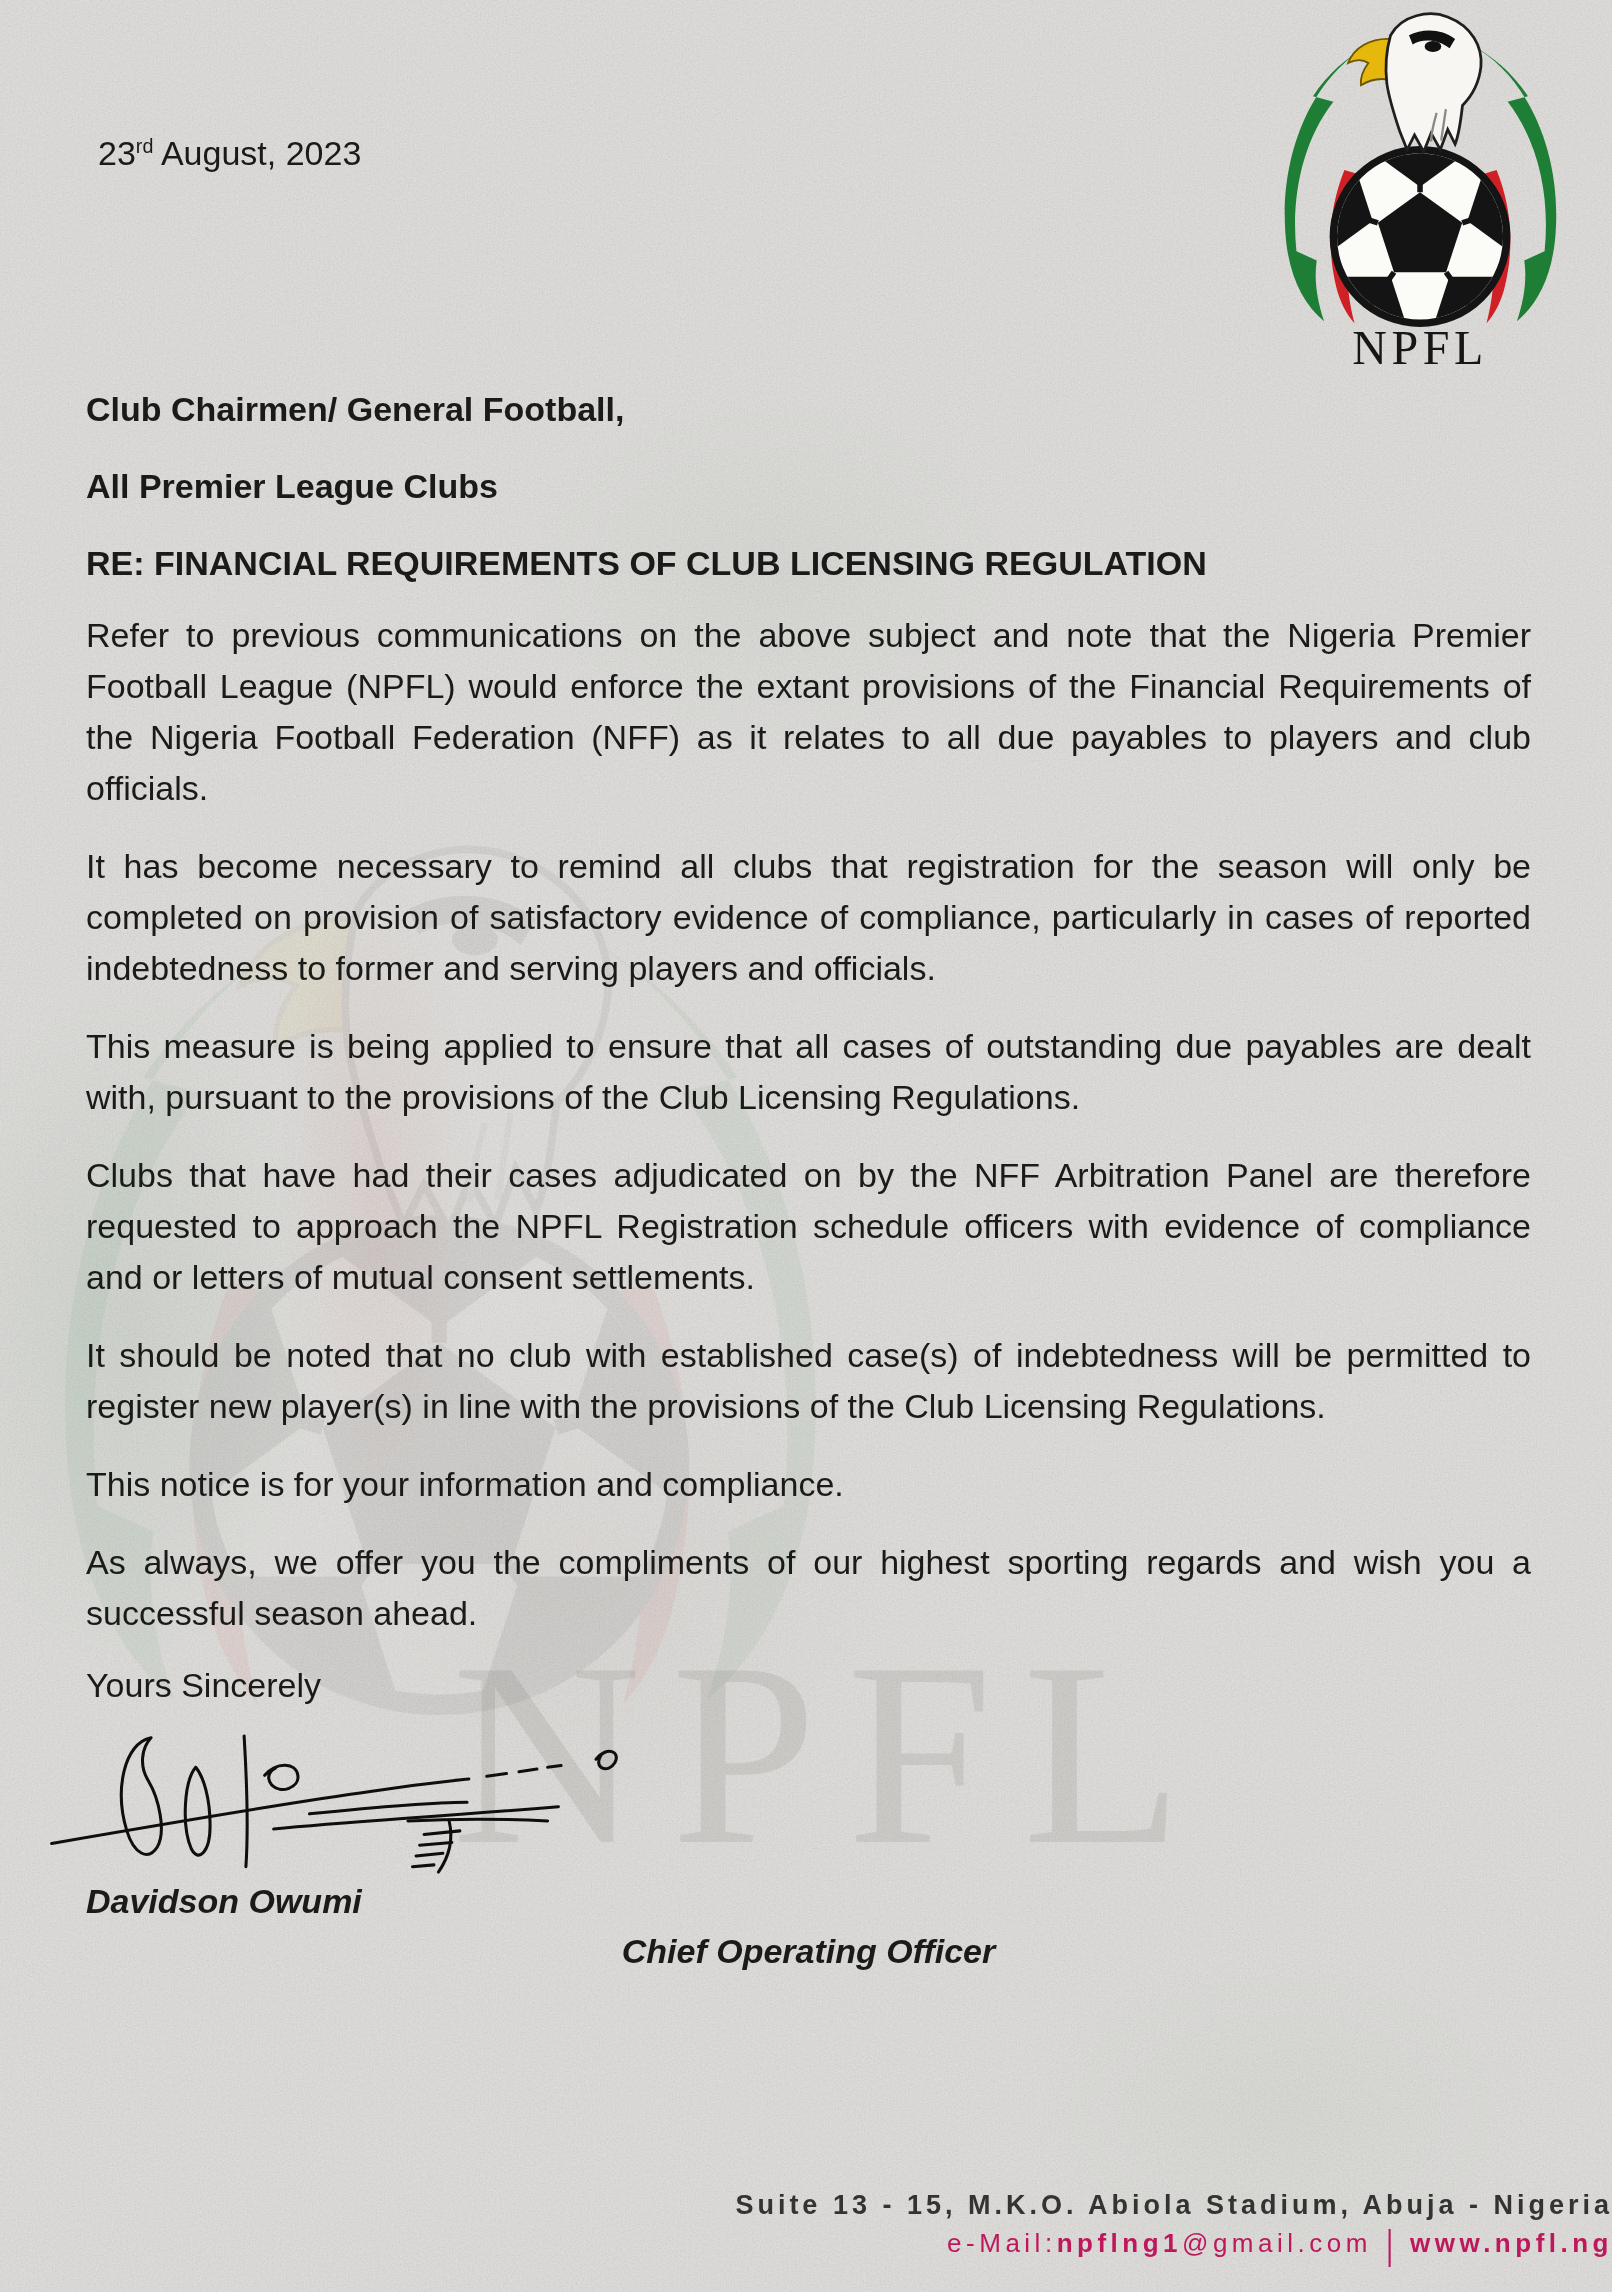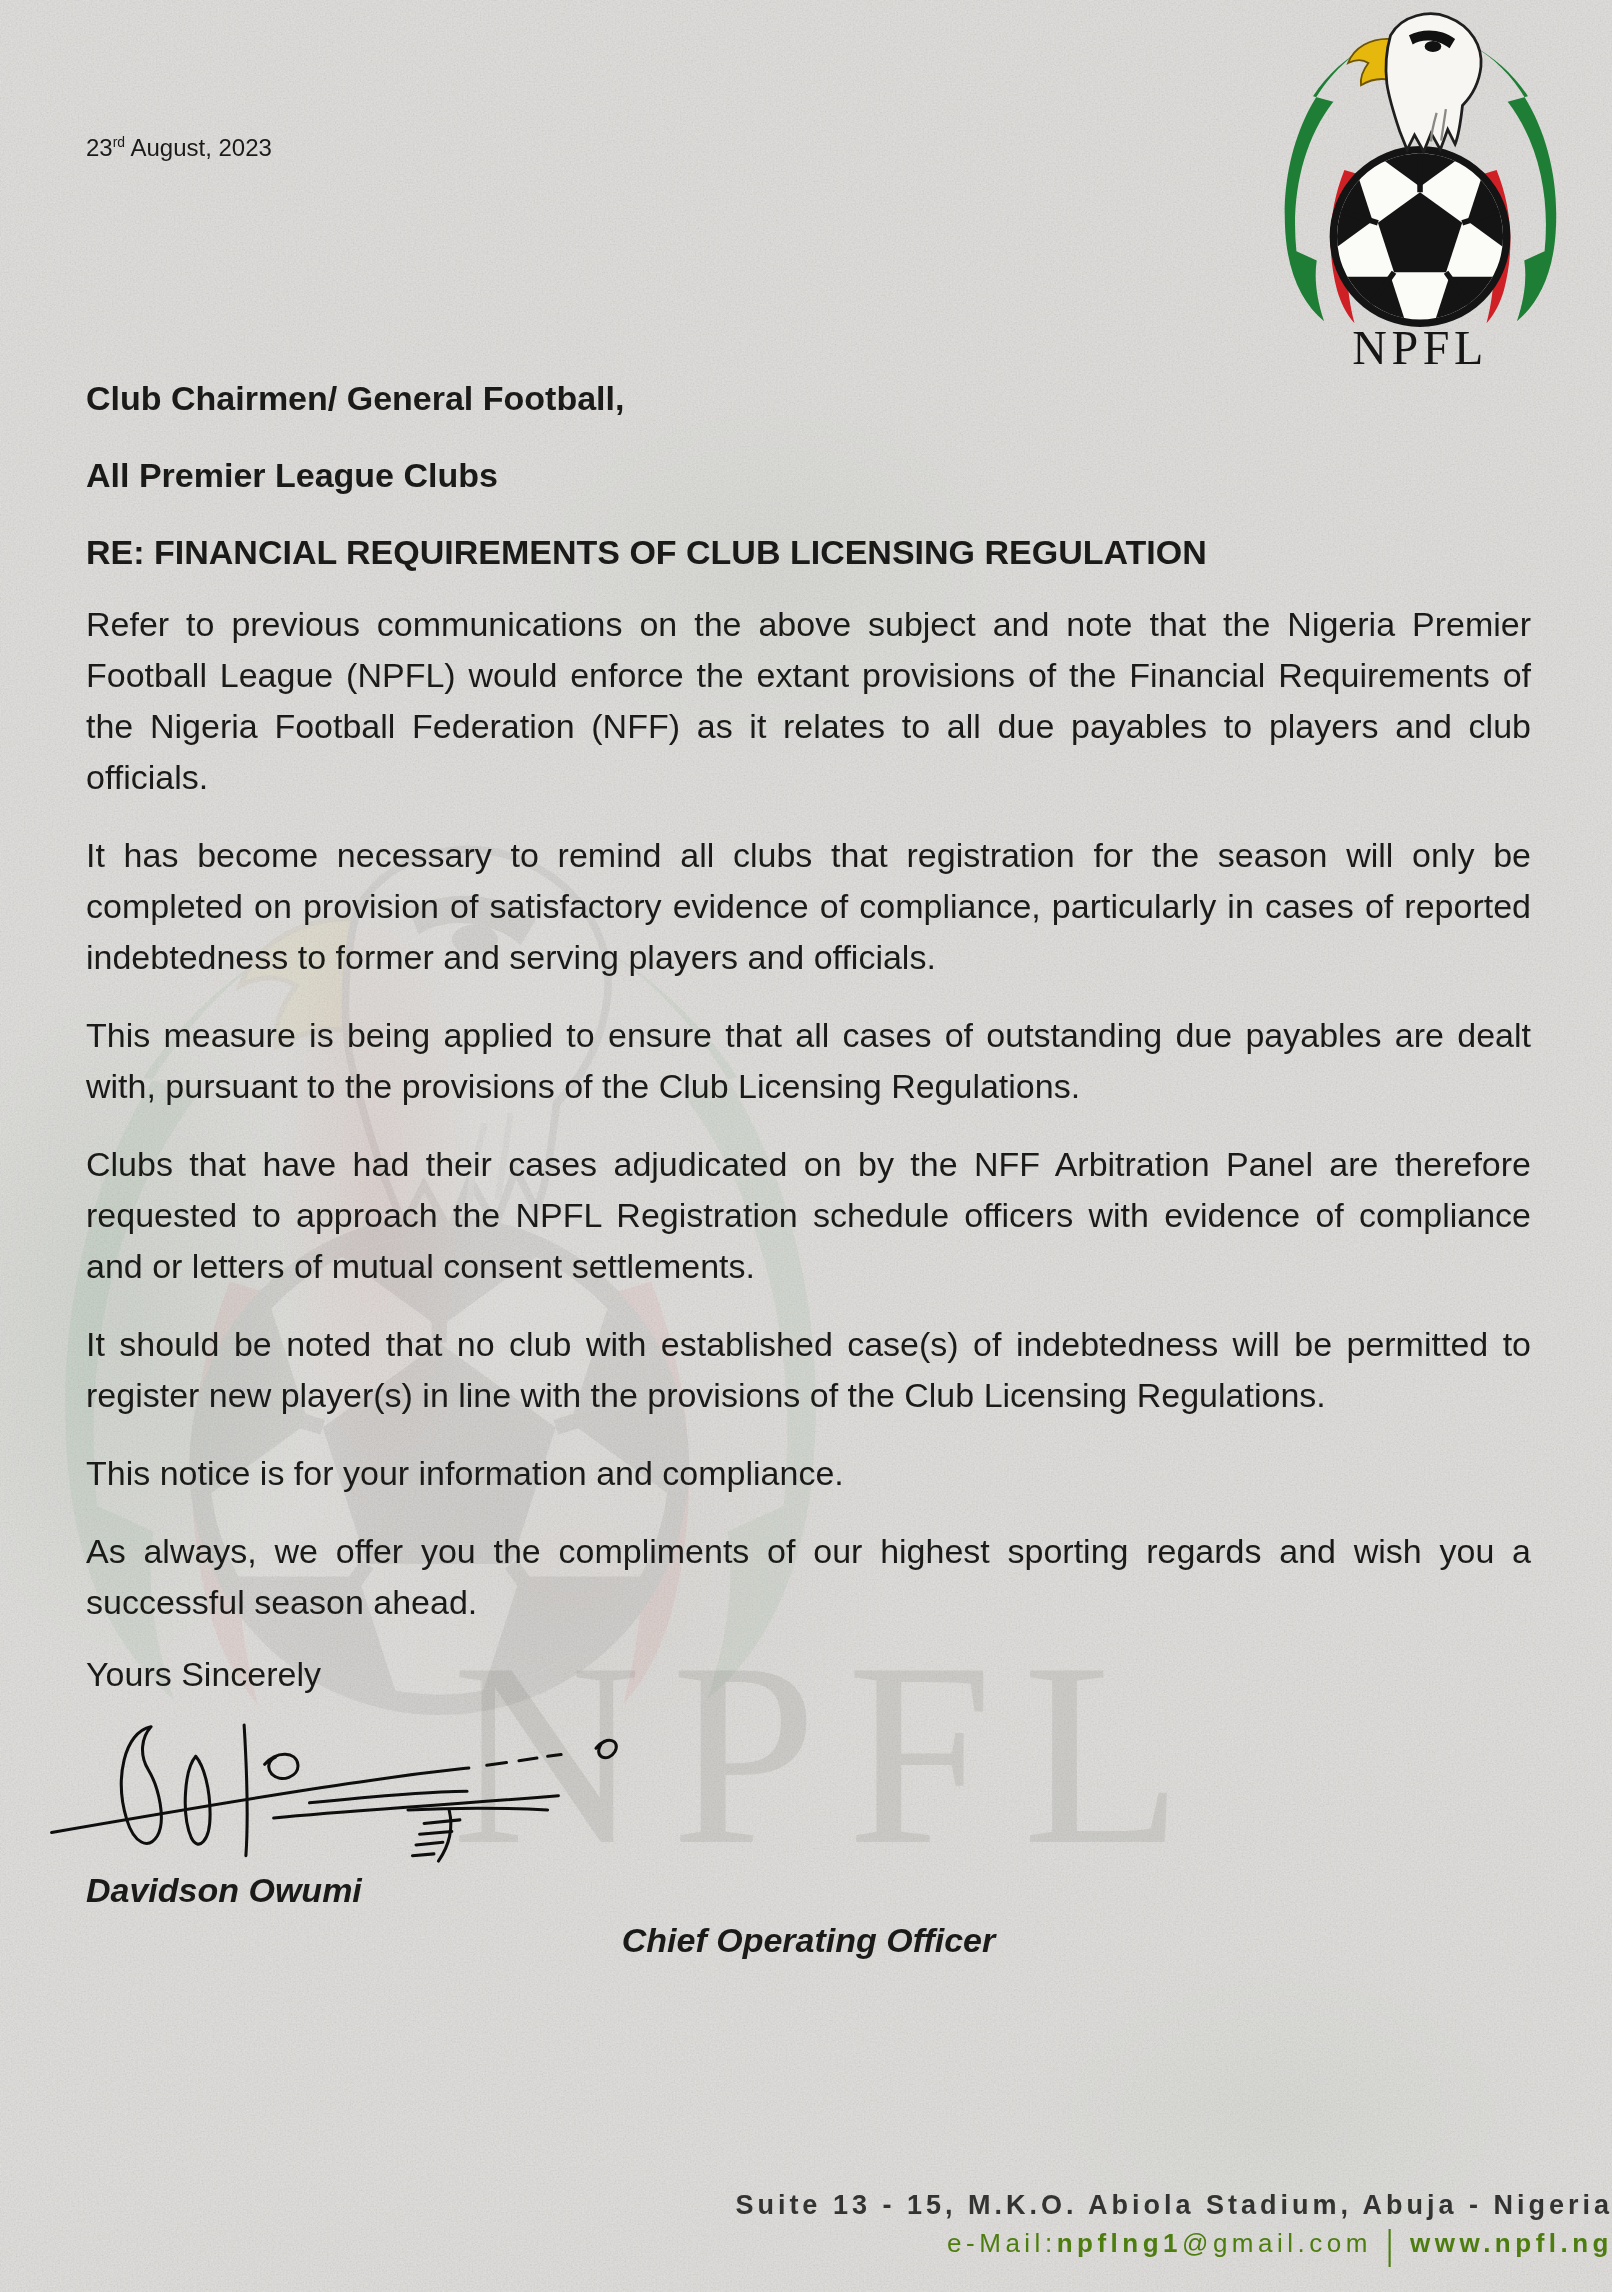--- a/index.html
+++ b/index.html
@@ -23,36 +23,36 @@
   }
   .logo{position:absolute;top:3.6px;left:1252px;width:337px;height:369px;z-index:3;}
   .wm-logo{position:absolute;top:822px;left:-25px;width:931px;height:919px;z-index:1;opacity:.055;pointer-events:none;}
   .wm-text{
     position:absolute;top:1623px;left:452px;z-index:1;pointer-events:none;
     font-family:"Liberation Serif",serif;
     font-size:262px;line-height:1;letter-spacing:30px;
     color:rgba(58,58,50,.10);
   }
   .content{position:relative;z-index:2;padding:134px 82px 0 86px;}
-  .date{font-size:24px;margin:0 0 217px 0;}
+  .date{font-size:34px;margin:0 0 217px 12px;}
   .date sup{font-size:.58em;vertical-align:super;}
   .line{font-size:34px;margin:0 0 38px 0;font-weight:bold;}
   .bold{font-weight:700;}
   .subject{font-size:34px;font-weight:700;margin:0 0 27px 0;}
   .para{
     font-size:34px;line-height:51px;text-align:justify;
     margin:0 0 27px 0;
   }
   .closing{font-size:34px;margin:12.5px 0 0 0;}
   .signature{display:block;margin:21.5px 0 0 -38px;width:591px;height:154px;}
   .sig-name{font-size:34px;font-weight:700;margin-top:1.8px;font-style:italic;}
   .sig-title{font-size:34px;font-weight:700;font-style:italic;margin-top:10.7px;text-align:center;}
   .footer{position:absolute;left:0;right:0;bottom:32px;z-index:2;text-align:right;color:#333331;}
   .footer-line1{font-size:27px;font-weight:700;letter-spacing:4px;}
-  .footer-line2{font-size:26px;font-weight:500;letter-spacing:4.5px;margin-top:7.2px;color:#4d7c0f;}
+  .footer-line2{font-size:26px;font-weight:500;letter-spacing:4.5px;margin-top:7.2px;color:#be185d;}
   .fw-b{font-weight:700;}
   .bar{display:inline-block;font-weight:400;transform:scaleY(1.55);margin:0 12.5px 0 14.3px;vertical-align:-1.8px;}
 </style>
 </head>
 <body>
 
 <div class="page">
 
   <svg class="texture" aria-hidden="true" viewBox="0 0 1801 2560" width="1613" height="2293">
     <filter id="paperNoise">

